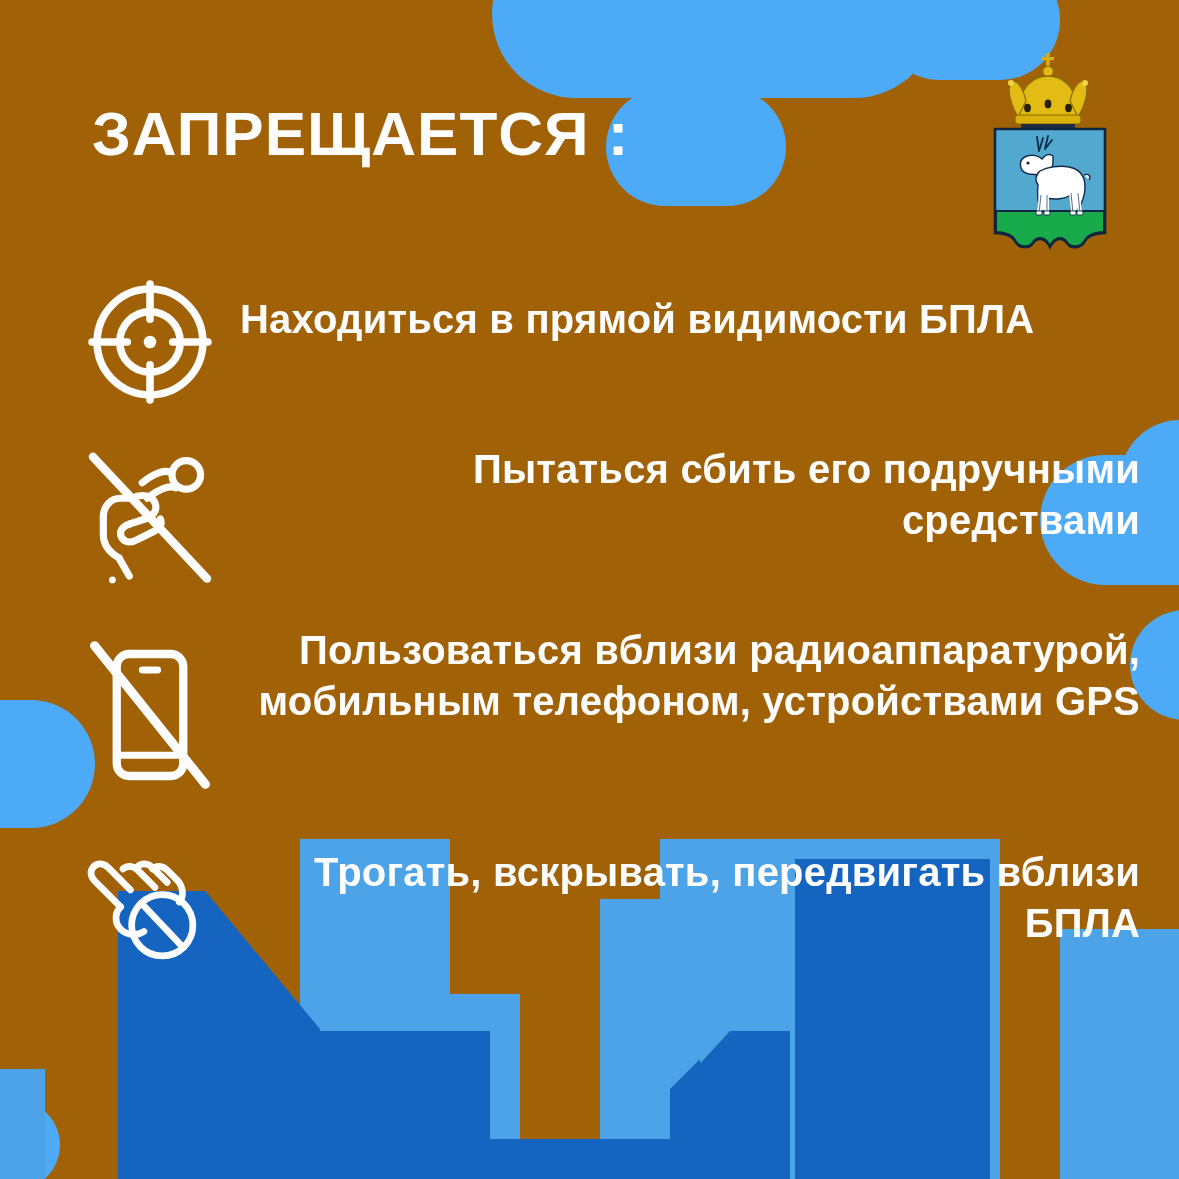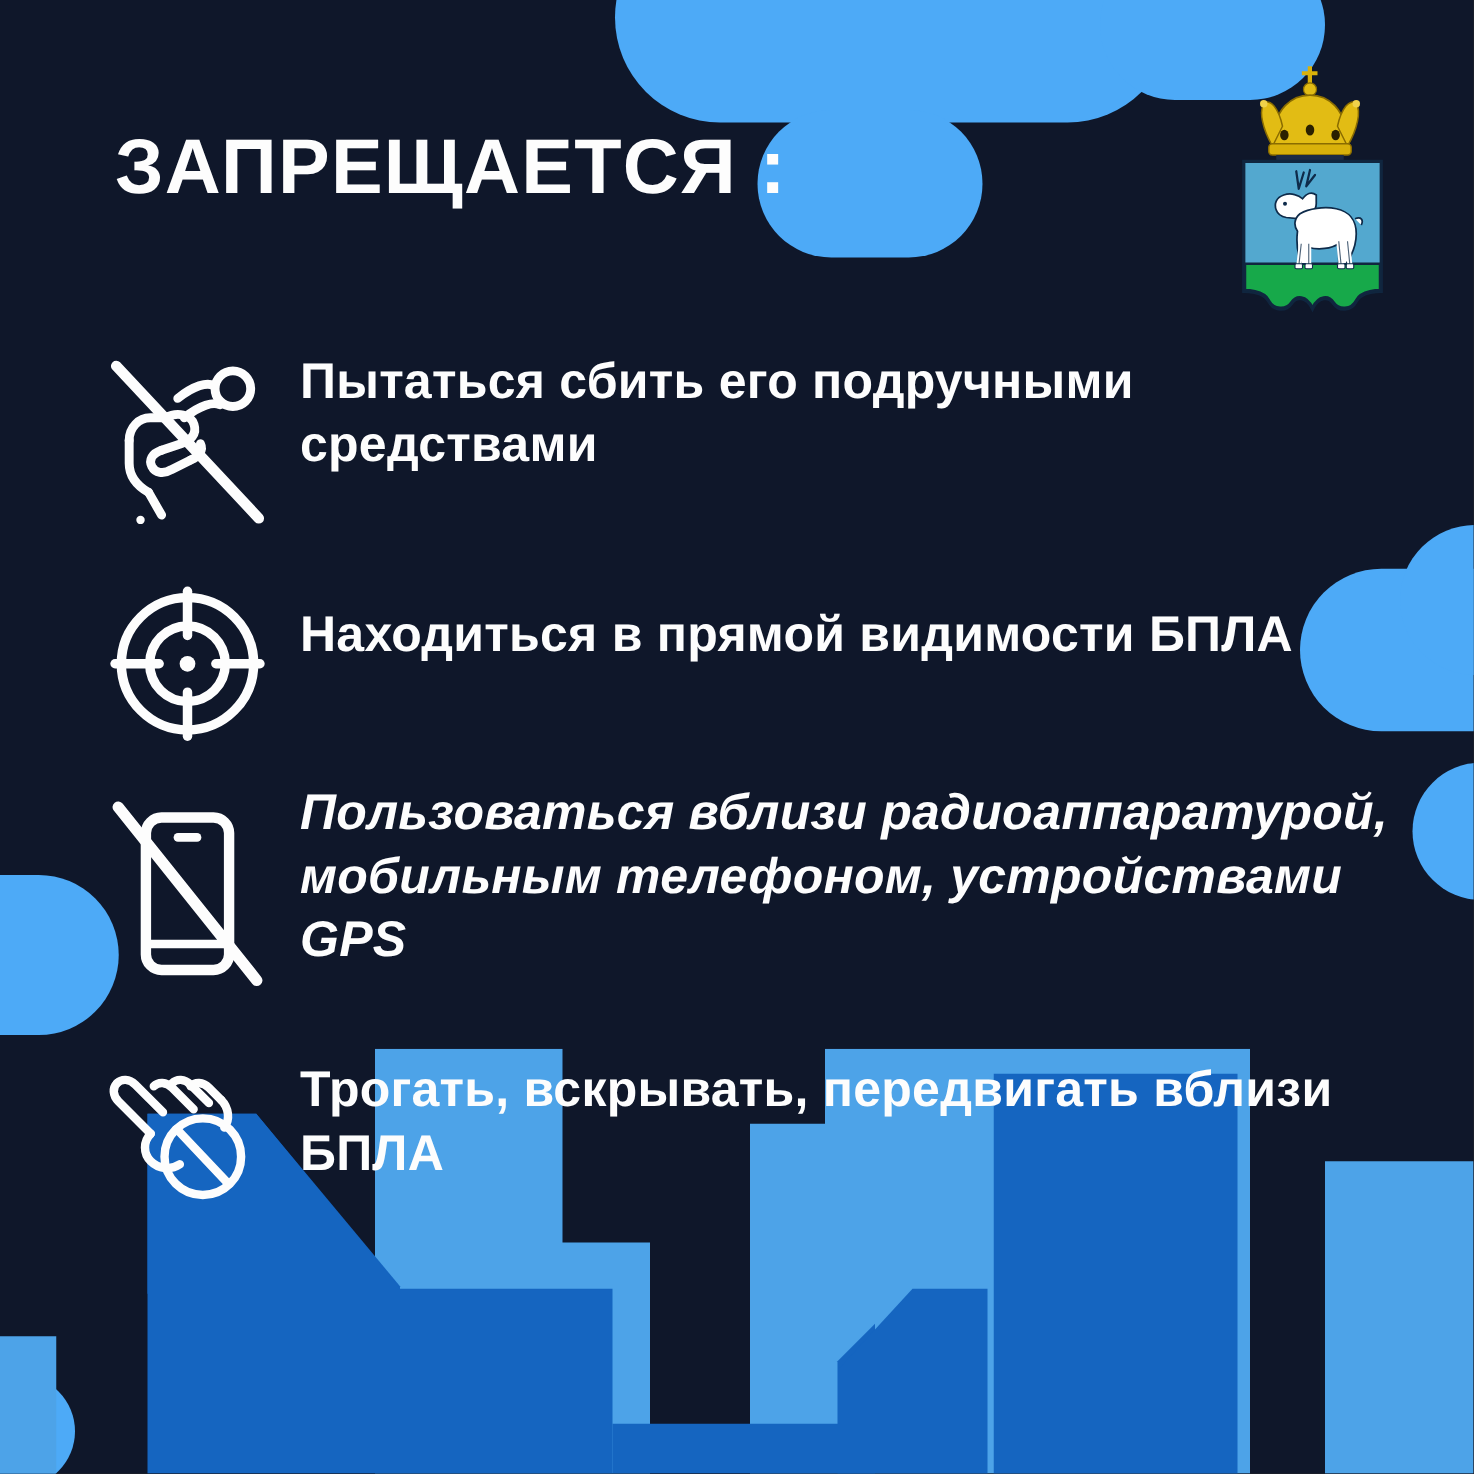--- a/index.html
+++ b/index.html
@@ -5,22 +5,23 @@
   html, body {
     margin: 0;
     padding: 0;
     background: #2b2b2b;
   }
   #poster {
     position: relative;
     width: 1179px;
     height: 1179px;
     overflow: hidden;
-    background: #0f172a;
+    background: #a16207;
     font-family: "Liberation Sans", sans-serif;
+    text-align: right;
     -webkit-font-smoothing: antialiased;
   }
 
   
   .bg-layer {
     position: absolute;
     inset: 0;
     overflow: hidden;
     pointer-events: none;
   }
@@ -103,21 +104,21 @@
   .rule-text {
     color: #fdfdfd;
     font-size: 40px;
     font-weight: 700;
     line-height: 1.28;
     letter-spacing: 0.2px;
     padding-top: 22px;
     max-width: 900px;
   }
   .rule-2 .rule-text { padding-top: 8px; }
-  .rule-3 .rule-text { padding-top: 0px; font-style: italic; }
+  .rule-3 .rule-text { padding-top: 0px; }
   .rule-4 .rule-text { padding-top: 18px; }
 
   .rule-1 .rule-icon { height: 140px; }
   .rule-2 .rule-icon { height: 165px; }
   .rule-3 .rule-icon { height: 180px; }
   .rule-4 .rule-icon { height: 150px; }
 </style>
 </head>
 <body>
 
@@ -218,59 +219,59 @@
           <rect x="92" y="166" width="6" height="4" rx="1" fill="#ffffff" stroke="#0e2b4a" stroke-width="0.9"></rect>
 
           <path d="M99 130 C104 128 106 131 104 135" stroke="#0e2b4a" stroke-width="1.4" fill="#ffffff"></path>
         </g>
       </g>
     </svg>
   </div>
 
   <div class="rules">
 
-    <div class="rule rule-2">
-      <div class="rule-icon">
-        <svg width="130" height="140" viewBox="0 0 100 108" fill="none" stroke="#fdfdfd" stroke-width="5.5" stroke-linecap="round" stroke-linejoin="round">
-
-          <path d="M14 52 C14 44 20 38 27 38 L36 38"></path>
-          <path d="M14 52 L14 66 C14 74 19 80 26 84"></path>
-          <path d="M26 84 L34 98"></path>
-          <path d="M36 38 C44 34 52 36 54 42 C56 48 52 52 46 54 L34 58"></path>
-          <path d="M34 58 C28 60 26 64 28 68 C30 72 35 73 40 70 L52 64"></path>
-          <path d="M52 64 C57 62 60 58 58 54"></path>
-
-          <circle cx="78" cy="20" r="11"></circle>
-
-          <path d="M44 26 C54 18 62 16 66 18"></path>
-          <path d="M48 38 C58 30 66 28 70 30"></path>
-
-          <circle cx="21" cy="101" r="2.6" fill="#fdfdfd" stroke="none"></circle>
-
-          <path d="M6 6 L94 100" stroke-width="6.5"></path>
-        </svg>
-      </div>
-      <div class="rule-text">Пытаться сбить его подручными средствами</div>
-    </div>
-
     <div class="rule rule-1">
       <div class="rule-icon">
         <svg width="126" height="126" viewBox="0 0 100 100" fill="none" stroke="#fdfdfd" stroke-width="6" stroke-linecap="round">
           <circle cx="50" cy="50" r="42"></circle>
           <circle cx="50" cy="50" r="24"></circle>
           <circle cx="50" cy="50" r="5" fill="#fdfdfd" stroke="none"></circle>
           <path d="M50 4 L50 32"></path>
           <path d="M50 68 L50 96"></path>
           <path d="M4 50 L32 50"></path>
           <path d="M68 50 L96 50"></path>
         </svg>
       </div>
       <div class="rule-text">Находиться в прямой видимости БПЛА</div>
     </div>
 
+    <div class="rule rule-2">
+      <div class="rule-icon">
+        <svg width="130" height="140" viewBox="0 0 100 108" fill="none" stroke="#fdfdfd" stroke-width="5.5" stroke-linecap="round" stroke-linejoin="round">
+
+          <path d="M14 52 C14 44 20 38 27 38 L36 38"></path>
+          <path d="M14 52 L14 66 C14 74 19 80 26 84"></path>
+          <path d="M26 84 L34 98"></path>
+          <path d="M36 38 C44 34 52 36 54 42 C56 48 52 52 46 54 L34 58"></path>
+          <path d="M34 58 C28 60 26 64 28 68 C30 72 35 73 40 70 L52 64"></path>
+          <path d="M52 64 C57 62 60 58 58 54"></path>
+
+          <circle cx="78" cy="20" r="11"></circle>
+
+          <path d="M44 26 C54 18 62 16 66 18"></path>
+          <path d="M48 38 C58 30 66 28 70 30"></path>
+
+          <circle cx="21" cy="101" r="2.6" fill="#fdfdfd" stroke="none"></circle>
+
+          <path d="M6 6 L94 100" stroke-width="6.5"></path>
+        </svg>
+      </div>
+      <div class="rule-text">Пытаться сбить его подручными средствами</div>
+    </div>
+
     <div class="rule rule-3">
       <div class="rule-icon">
         <svg width="122" height="150" viewBox="0 0 88 108" fill="none" stroke="#fdfdfd" stroke-width="6" stroke-linecap="round" stroke-linejoin="round">
           <rect x="20" y="10" width="48" height="88" rx="9"></rect>
           <rect x="36" y="19" width="16" height="5" rx="2.5" fill="#fdfdfd" stroke="none"></rect>
           <path d="M20 83 L68 83" stroke-width="5"></path>
           <path d="M4 4 L84 104" stroke-width="6.5"></path>
         </svg>
       </div>
       <div class="rule-text">Пользоваться вблизи радиоаппаратурой, мобильным телефоном, устройствами GPS</div>

